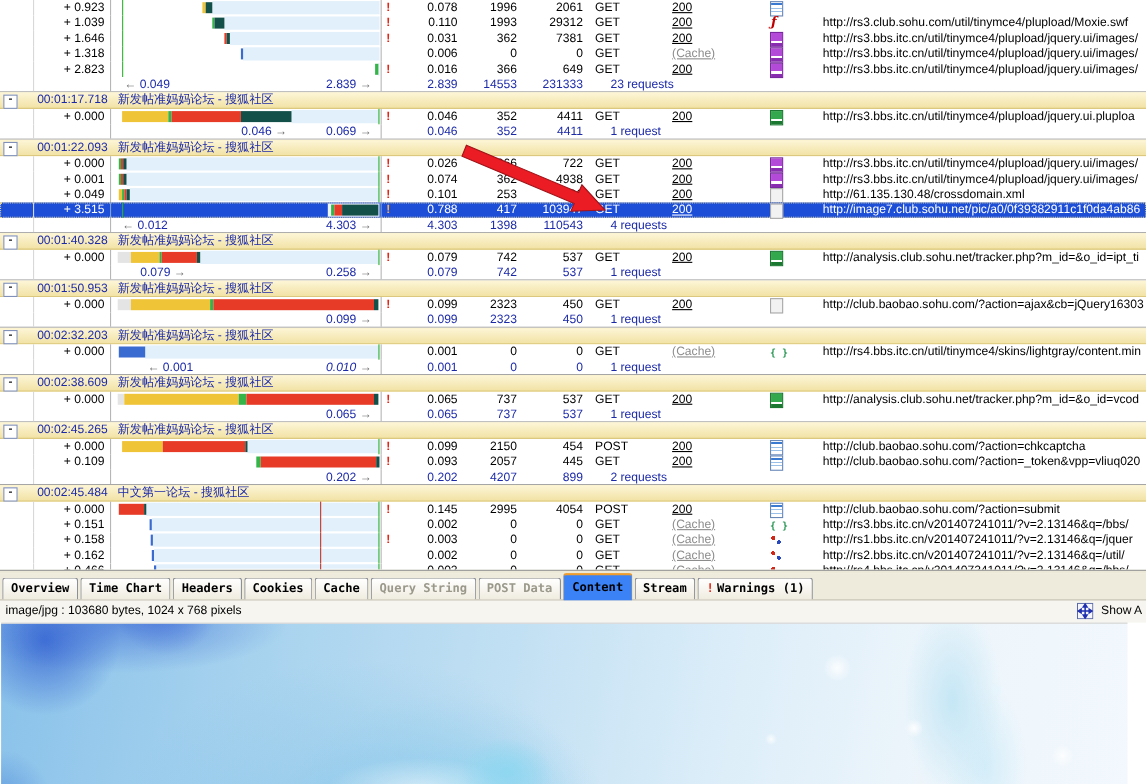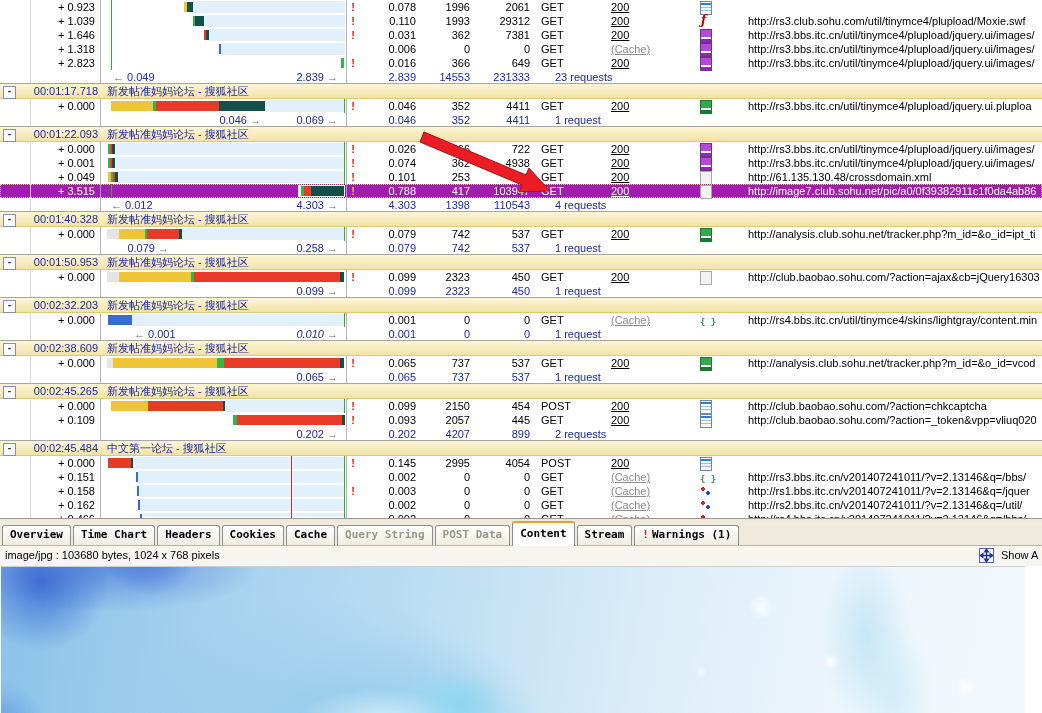--- a/index.html
+++ b/index.html
@@ -26,21 +26,21 @@
   .c-recv{position:absolute;left:472px;width:58px;text-align:right;}
   .c-meth{position:absolute;left:541px;width:65px;}
   .c-res{position:absolute;left:611px;width:85px;text-decoration:underline;}
   .c-res.cache{color:#8c8c8c;}
   .c-icon{position:absolute;left:700px;top:1px;width:16px;height:12px;}
   .c-url{position:absolute;left:748px;right:0;overflow:hidden;}
   .sumtxt{color:#1c2aa8;}
   .c-reqs{position:absolute;left:541px;width:160px;color:#1c2aa8;margin-left:14px;}
   .lbl{position:absolute;top:0;color:#1c2aa8;}
   .arr{color:#6a6a6a;}
-  .row.sel{background:#a21caf;color:#fff;outline:1px dotted #d8d0a0;outline-offset:-1px;}
+  .row.sel{background:#1d4ed8;color:#fff;outline:1px dotted #d8d0a0;outline-offset:-1px;}
   .row.sel .chart{border-color:#7fa2d8;}
   .row.sel .c-warn{color:#ffb24a;}
   .gbtn{position:absolute;left:3px;top:2px;width:11px;height:11px;border:1px solid #8090b8;background:#fff;
         color:#303030;font:bold 9px/9px "DejaVu Sans Mono",monospace;text-align:center;cursor:default;}
   .gtime{position:absolute;left:0;width:98px;text-align:right;color:#1c2aa8;}
   .gtitle{position:absolute;left:107px;color:#1c2aa8;}
   
   .ic{display:inline-block;width:10px;height:12px;position:relative;}
   .ic-doc{background:linear-gradient(#ffffff 0 1px,#3a7ad0 1px 3px,#ffffff 3px 5px,#9ac0e8 5px 6px,#ffffff 6px 8px,#9ac0e8 8px 9px,#ffffff 9px);border:1px solid #6888b8;}
   .ic-flash{border:none;}
@@ -55,21 +55,21 @@
   
   .overlay{position:absolute;top:0;left:0;pointer-events:none;z-index:5;}
   
   .split{position:absolute;top:518px;left:0;width:1042px;height:3px;background:#ece9d8;border-top:1px solid #9a9a9a;box-sizing:border-box;}
   .tabbar{position:absolute;top:521px;left:0;width:1042px;height:25px;background:#efebdc;
           display:flex;align-items:flex-end;padding-left:2px;box-sizing:border-box;border-bottom:1px solid #b8b4a4;}
   .tab{height:19px;line-height:17px;padding:0 7px;margin-right:2px;border:1px solid #8a8f98;border-bottom:none;
        border-radius:3px 3px 0 0;background:linear-gradient(#ffffff,#efecdf);
        font-family:"DejaVu Sans Mono",monospace;font-weight:bold;font-size:11px;cursor:default;}
   .tab.disabled{color:#9a988a;}
-  .tab.active{height:23px;line-height:21px;background:#ffffff;border-top:2px solid #ee9c2e;margin-bottom:-1px;}
+  .tab.active{height:23px;line-height:21px;background:#3b82f6;border-top:2px solid #ee9c2e;margin-bottom:-1px;}
   .bang{color:#e02818;margin-right:3px;}
   
   .infobar{position:absolute;top:546px;left:0;width:1042px;height:20px;background:#f6f5f0;}
   .infotext{position:absolute;left:5px;top:3px;}
   .moveicon{position:absolute;left:979px;top:2px;width:15px;height:15px;}
   .showall{position:absolute;left:1001px;top:3px;}
   
   .preview{position:absolute;top:566px;left:1px;width:1024px;height:147px;border-top:1px solid #cfcfcf;
     background-image:
       radial-gradient(circle 70px at 150px -20px, rgba(40,80,210,.55), rgba(40,80,210,0) 70%),
@@ -525,20 +525,21 @@
           <div class="seg" style="left: 7px; width: 23px; background: rgb(231, 59, 39);"></div>
           <div class="seg" style="left: 30px; width: 2px; background: rgb(20, 80, 74);"></div>
         </div>
         <span class="c-warn">!</span>
         <span class="c-time">0.145</span>
         <span class="c-sent">2995</span>
         <span class="c-recv">4054</span>
         <span class="c-meth">POST</span>
         <span class="c-res">200</span>
         <span class="c-icon"><span class="ic ic-doc"></span></span>
+        <span class="c-url">http://club.baobao.sohu.com/?action=submit</span>
       </div>
       <div class="row entry">
         <span class="indent"></span>
         <span class="c-offset">+ 0.151</span>
         <div class="chart">
           <div class="band" style="left: 37px; width: 207px;"></div>
           <div class="vline" style="left: 190px; background: rgb(194, 52, 40);"></div>
           <div class="vline" style="left: 243px; background: rgb(45, 179, 45);"></div>
           <div class="seg" style="left: 35px; width: 2px; background: rgb(58, 107, 208);"></div>
         </div>

